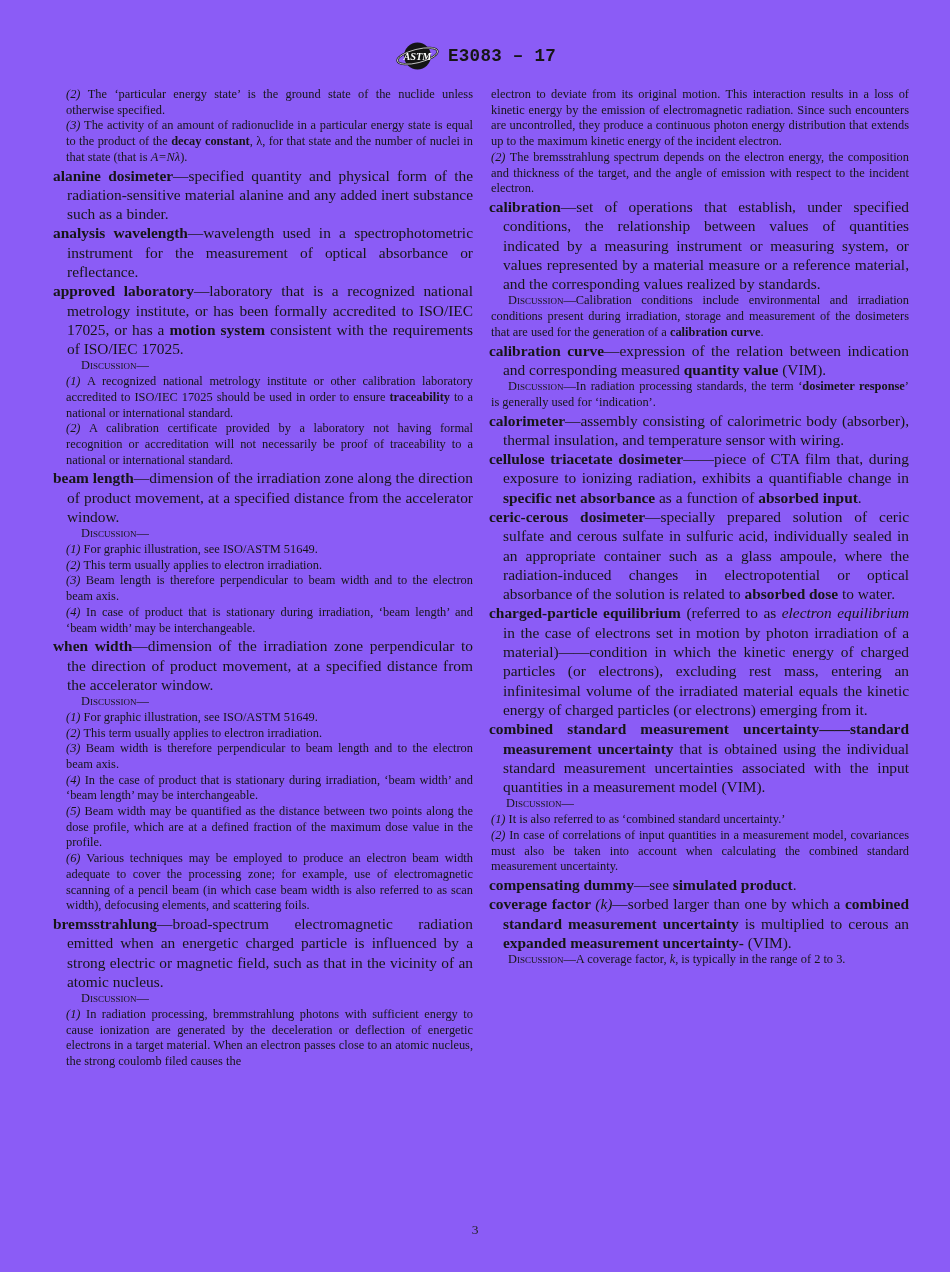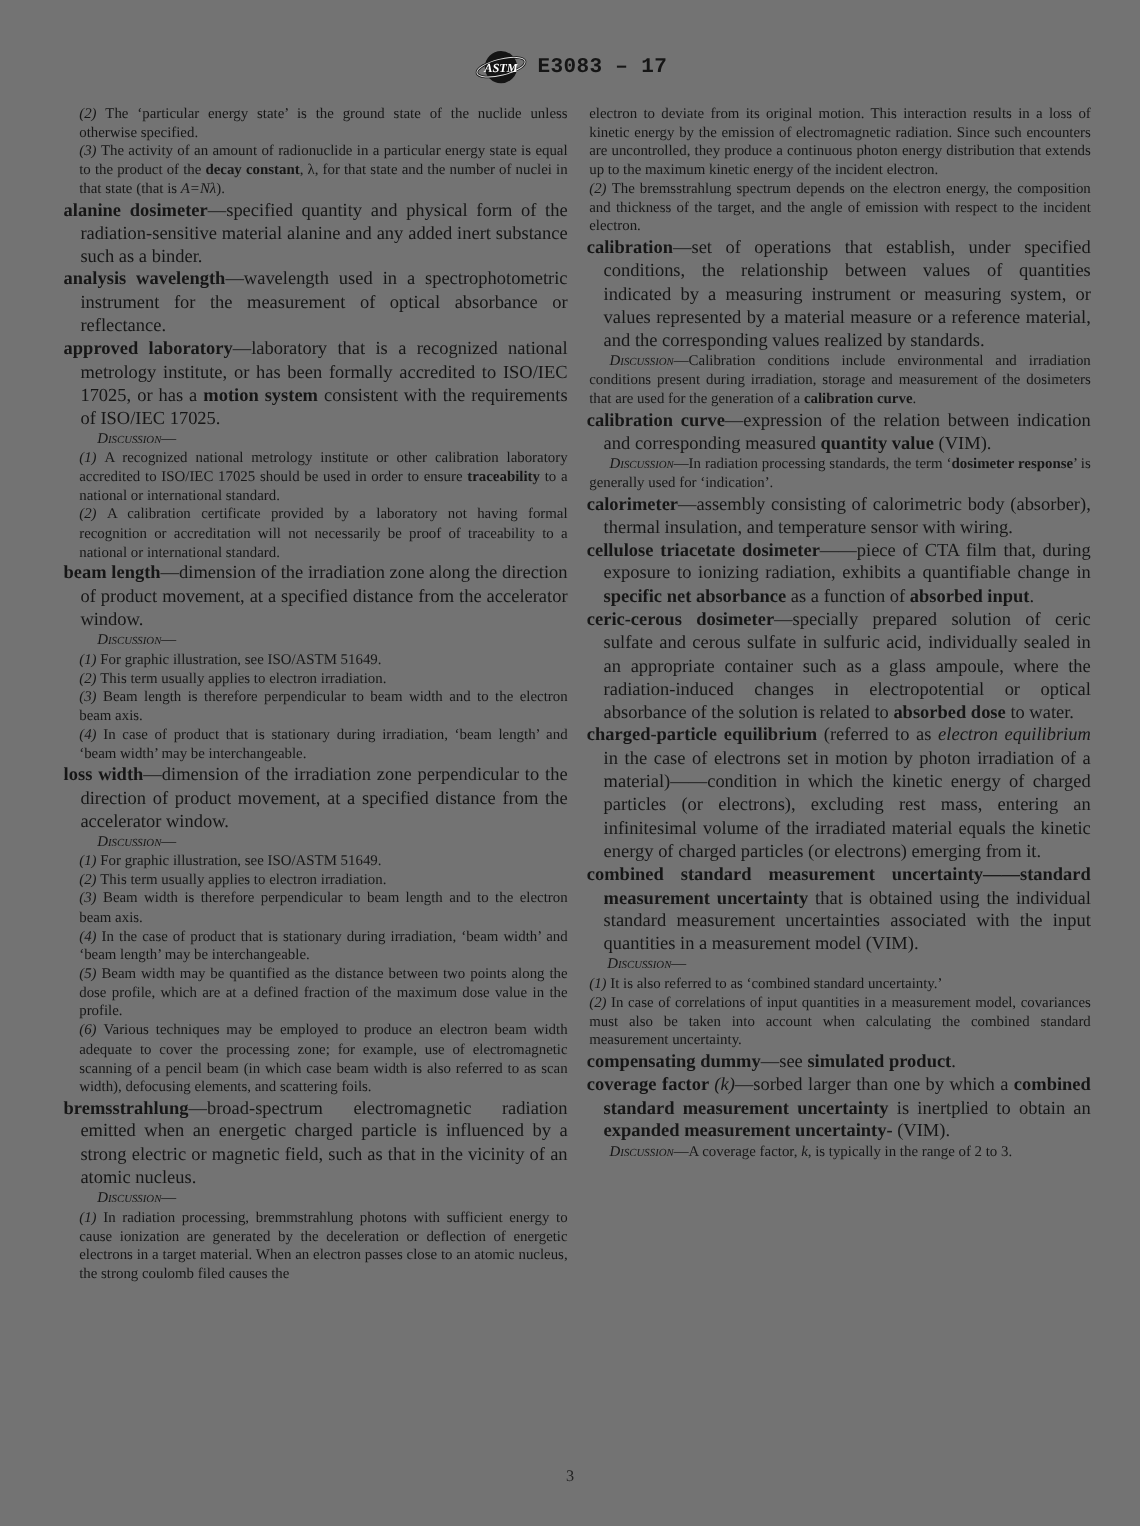--- a/index.html
+++ b/index.html
@@ -1,32 +1,32 @@
 <!DOCTYPE html>
 <html><head>
 <meta charset="utf-8">
 <style>
   html,body{margin:0;padding:0;background:#ffffff;}
   body{width:950px;height:1272px;font-family:"Liberation Serif", serif;color:#161616;}
   .page{position:relative;width:950px;height:1272px;box-sizing:border-box;
-        padding:38px 41px 0 53px;overflow:hidden;background:#737373;}
+        padding:38px 41px 0 53px;overflow:hidden;background:#8b5cf6;}
   .header{display:flex;justify-content:center;align-items:center;gap:9px;
           margin-bottom:13px;margin-right:10px;}
   .designation{font-family:Liberation Mono, monospace;font-weight:bold;
                font-size:17.5px;letter-spacing:.3px;}
   .columns{display:flex;gap:16px;}
   .col{width:420px;}
   p.para{margin:0;text-align:justify;}
   .term{font-size:15.4px;line-height:19.3px;padding-left:14px;text-indent:-14px;margin-top:9px;}
   .note,.ditem,.dlabel,.dinline{font-size:12.4px;line-height:15.7px;}
   .col-left .note,.col-left .ditem,.col-left .dlabel,.col-left .dinline{margin-left:13px;}
   .col-right .note,.col-right .ditem,.col-right .dlabel,.col-right .dinline{margin-left:2px;}
   .dlabel{text-indent:15px;margin-top:6px;}
   .dinline{text-indent:17px;margin-top:4px;}
-  .sc{font-variant:small-caps;font-style:italic;}
+  .sc{font-variant:small-caps;}
   b{font-weight:bold;}
   i{font-style:italic;}
   .footer{position:absolute;bottom:34px;left:0;width:950px;text-align:center;
           font-size:13.5px;color:#222;}
 </style>
 </head>
 <body>
 
 <div class="page">
   <div class="header">
@@ -48,21 +48,21 @@
         <p class="para term"><b>approved laboratory</b><span>—laboratory that is a recognized na­tional metrology institute, or has been formally accredited to ISO/IEC 17025, or has a </span><b>motion system</b><span> consistent with the requirements of ISO/IEC 17025.</span></p>
         <p class="para dlabel"><span class="sc">Discussion</span><span>—</span></p>
         <p class="para ditem"><i>(1) </i><span>A recognized national metrology institute or other calibration laboratory accredited to ISO/IEC 17025 should be used in order to ensure </span><b>traceability</b><span> to a national or international standard.</span></p>
         <p class="para ditem"><i>(2) </i><span>A calibration certificate provided by a laboratory not having formal recognition or accreditation will not necessarily be proof of traceability to a national or international standard.</span></p>
         <p class="para term"><b>beam length</b><span>—dimension of the irradiation zone along the direction of product movement, at a specified distance from the accelerator window.</span></p>
         <p class="para dlabel"><span class="sc">Discussion</span><span>—</span></p>
         <p class="para ditem"><i>(1) </i><span>For graphic illustration, see ISO/ASTM 51649.</span></p>
         <p class="para ditem"><i>(2) </i><span>This term usually applies to electron irradiation.</span></p>
         <p class="para ditem"><i>(3) </i><span>Beam length is therefore perpendicular to beam width and to the electron beam axis.</span></p>
         <p class="para ditem"><i>(4) </i><span>In case of product that is stationary during irradiation, ‘beam length’ and ‘beam width’ may be interchangeable.</span></p>
-        <p class="para term"><b>loss width</b><span>—dimension of the irradiation zone perpendicular to the direction of product movement, at a specified distance from the accelerator window.</span></p>
+        <p class="para term"><b>when width</b><span>—dimension of the irradiation zone perpendicular to the direction of product movement, at a specified distance from the accelerator window.</span></p>
         <p class="para dlabel"><span class="sc">Discussion</span><span>—</span></p>
         <p class="para ditem"><i>(1) </i><span>For graphic illustration, see ISO/ASTM 51649.</span></p>
         <p class="para ditem"><i>(2) </i><span>This term usually applies to electron irradiation.</span></p>
         <p class="para ditem"><i>(3) </i><span>Beam width is therefore perpendicular to beam length and to the electron beam axis.</span></p>
         <p class="para ditem"><i>(4) </i><span>In the case of product that is stationary during irradiation, ‘beam width’ and ‘beam length’ may be interchangeable.</span></p>
         <p class="para ditem"><i>(5) </i><span>Beam width may be quantified as the distance between two points along the dose profile, which are at a defined fraction of the maximum dose value in the profile.</span></p>
         <p class="para ditem"><i>(6) </i><span>Various techniques may be employed to produce an electron beam width adequate to cover the processing zone; for example, use of electromagnetic scanning of a pencil beam (in which case beam width is also referred to as scan width), defocusing elements, and scattering foils.</span></p>
         <p class="para term"><b>bremsstrahlung</b><span>—broad-spectrum electromagnetic radiation emitted when an energetic charged particle is influenced by a strong electric or magnetic field, such as that in the vicinity of an atomic nucleus.</span></p>
         <p class="para dlabel"><span class="sc">Discussion</span><span>—</span></p>
         <p class="para ditem"><i>(1) </i><span>In radiation processing, bremmstrahlung photons with sufficient energy to cause ionization are generated by the deceleration or deflection of energetic electrons in a target material. When an electron passes close to an atomic nucleus, the strong coulomb filed causes the</span></p>
@@ -76,21 +76,21 @@
         <p class="para dinline"><span class="sc">Discussion</span><span>—In radiation processing standards, the term ‘</span><b>dosimeter response</b><span>’ is generally used for ‘indication’.</span></p>
         <p class="para term"><b>calorimeter</b><span>—assembly consisting of calorimetric body (absorber), thermal insulation, and temperature sensor with wiring.</span></p>
         <p class="para term"><b>cellulose triacetate dosimeter</b><span>——piece of CTA film that, during exposure to ionizing radiation, exhibits a quantifiable change in </span><b>specific net absorbance</b><span> as a function of </span><b>ab­sorbed input</b><span>.</span></p>
         <p class="para term"><b>ceric-cerous dosimeter</b><span>—specially prepared solution of ceric sulfate and cerous sulfate in sulfuric acid, individually sealed in an appropriate container such as a glass ampoule, where the radiation-induced changes in electropotential or optical absorbance of the solution is related to </span><b>absorbed dose</b><span> to water.</span></p>
         <p class="para term"><b>charged-particle equilibrium</b><span> (referred to as </span><i>electron equilib­rium</i><span> in the case of electrons set in motion by photon irradiation of a material)——condition in which the kinetic energy of charged particles (or electrons), excluding rest mass, entering an infinitesimal volume of the irradiated material equals the kinetic energy of charged particles (or electrons) emerging from it.</span></p>
         <p class="para term"><b>combined standard measurement uncertainty——standard measurement uncertainty</b><span> that is obtained using the indi­vidual standard measurement uncertainties associated with the input quantities in a measurement model (VIM).</span></p>
         <p class="para dlabel"><span class="sc">Discussion</span><span>—</span></p>
         <p class="para ditem"><i>(1) </i><span>It is also referred to as ‘combined standard uncertainty.’</span></p>
         <p class="para ditem"><i>(2) </i><span>In case of correlations of input quantities in a measurement model, covariances must also be taken into account when calculating the combined standard measurement uncertainty.</span></p>
         <p class="para term"><b>compensating dummy</b><span>—see </span><b>simulated product</b><span>.</span></p>
-        <p class="para term"><b>coverage factor </b><i>(k)</i><span>—sorbed larger than one by which a </span><b>combined standard measurement uncertainty</b><span> is inert­plied to obtain an </span><b>expanded measurement uncertainty-</b><span> (VIM).</span></p>
+        <p class="para term"><b>coverage factor </b><i>(k)</i><span>—sorbed larger than one by which a </span><b>combined standard measurement uncertainty</b><span> is multi­plied to cerous an </span><b>expanded measurement uncertainty-</b><span> (VIM).</span></p>
         <p class="para dinline"><span class="sc">Discussion</span><span>—A coverage factor, </span><i>k</i><span>, is typically in the range of 2 to 3.</span></p>
       </div>
   </div>
 
   <div class="footer">
     <span>3</span>
   </div>
 </div>
 
 </body></html>

